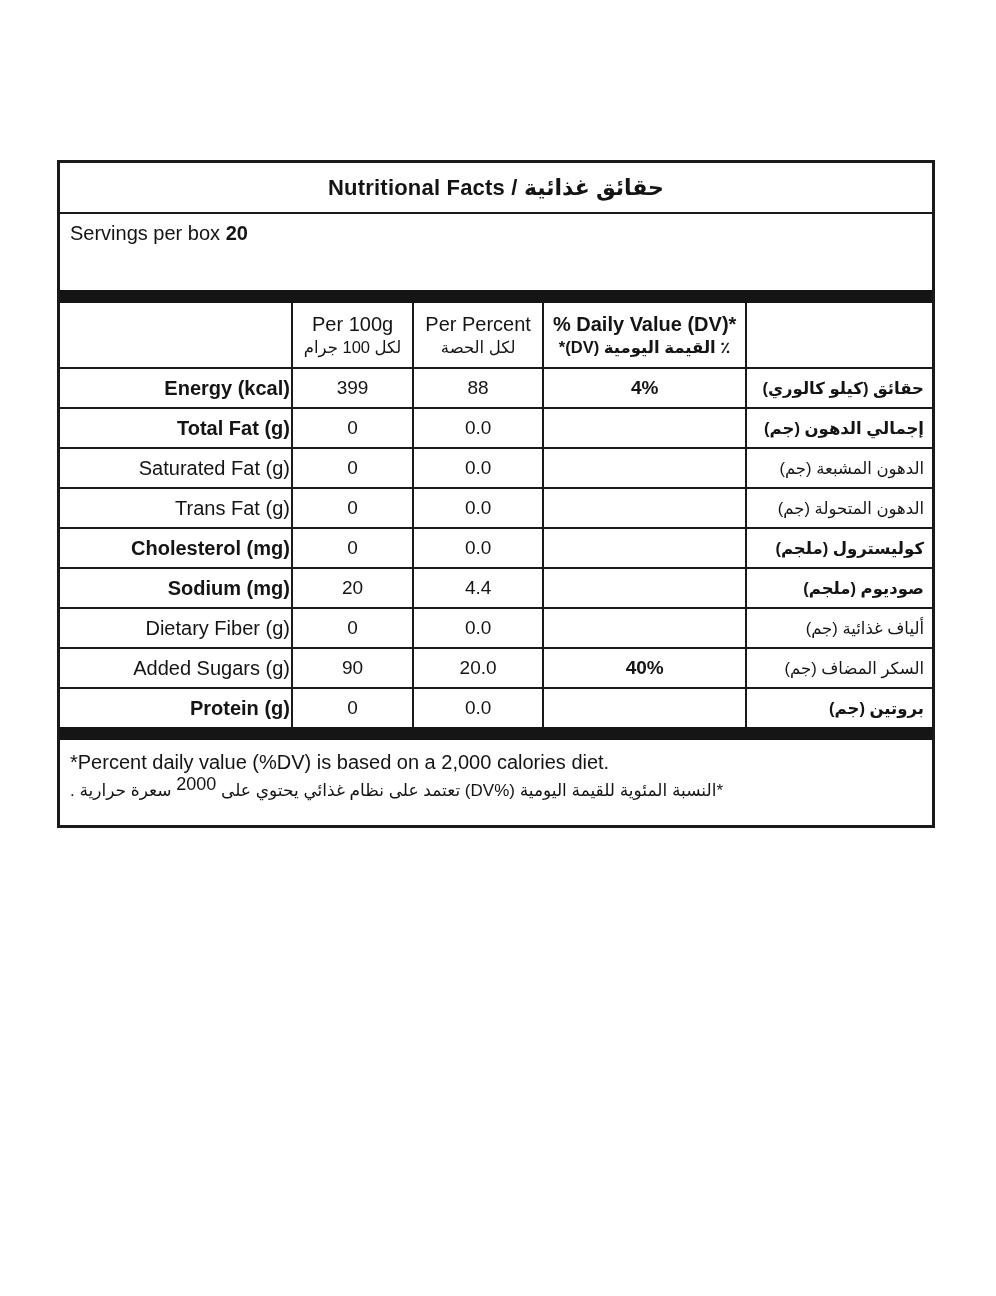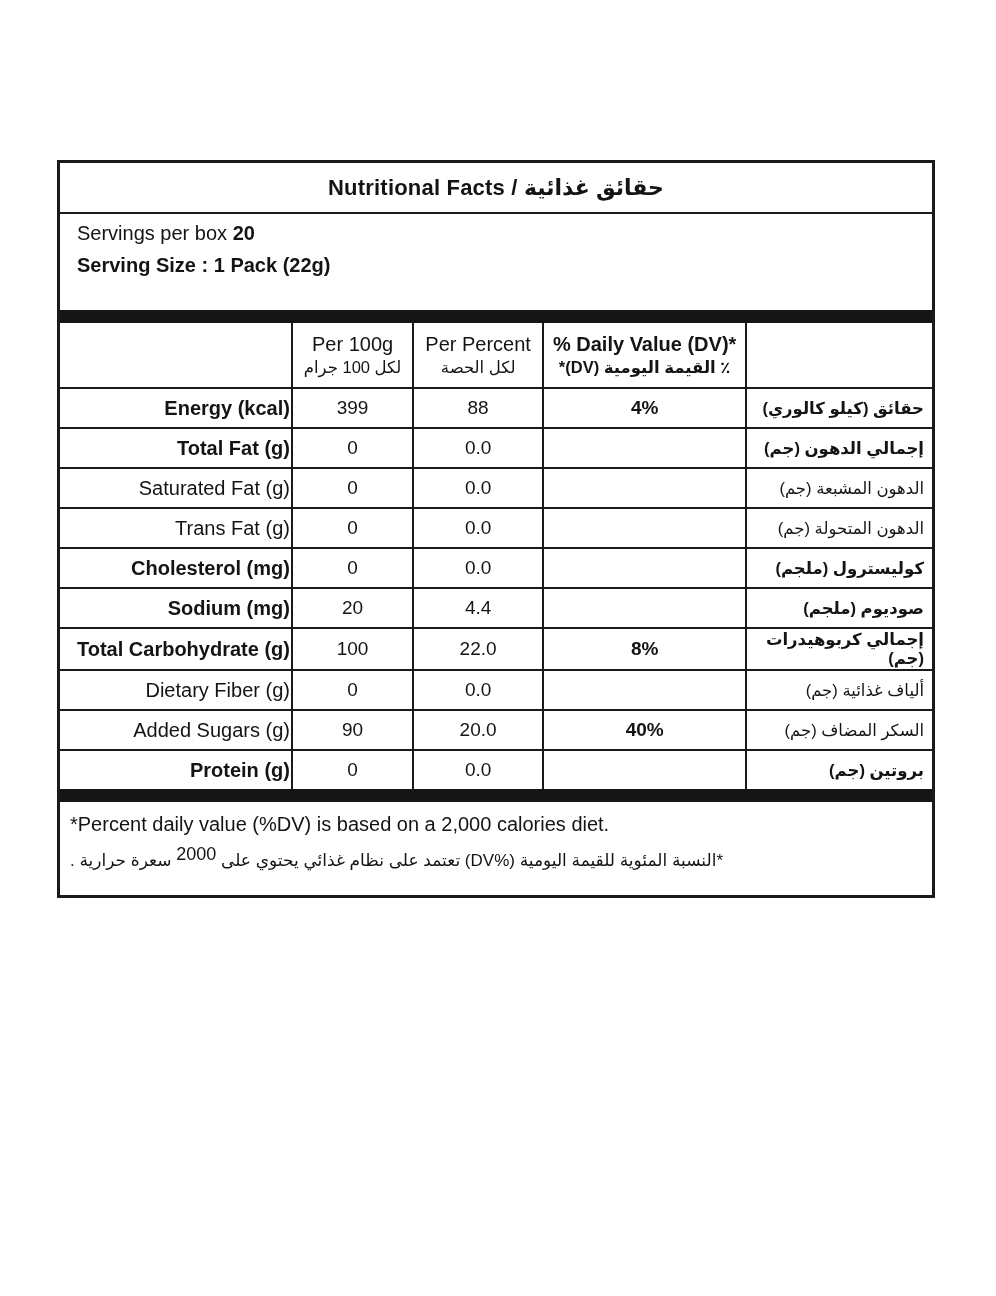--- a/index.html
+++ b/index.html
@@ -15,21 +15,21 @@
     position:absolute;left:57px;top:160px;width:872px;
     border:3px solid var(--border);background:var(--bg);
   }
   
   .title-row{
     height:49px;display:flex;align-items:center;justify-content:center;
     border-bottom:2px solid var(--border);
   }
   .title-row .title{font-size:22px;font-weight:bold;letter-spacing:.2px;}
   
-  .serving-row{position:relative;height:96px;margin-left:7px;}
+  .serving-row{position:relative;height:76px;}
   .serving-en{position:absolute;left:10px;top:8px;text-align:left;}
   .serving-en .line1{font-size:20px;margin-bottom:9px;}
   .serving-en .line1 b{font-weight:bold;}
   .serving-en .line2{font-size:20px;font-weight:bold;}
   .serving-ar{position:absolute;right:10px;top:6px;text-align:right;direction:rtl;}
   .serving-ar .line1{font-size:19px;font-weight:bold;margin-bottom:7px;}
   .serving-ar .line2{font-size:19px;font-weight:bold;}
   
   .thick-bar{height:13px;background:var(--bar);}
   
@@ -51,38 +51,37 @@
   td.name{text-align:right;padding-left:9px;font-size:20px;}
   tr.main td.name{font-weight:bold;}
   tr.sub td.name{padding-left:46px;font-weight:normal;}
   td.num{text-align:center;font-size:19px;}
   td.dv{text-align:center;font-size:19px;font-weight:bold;}
   td.ar{direction:rtl;text-align:right;padding-right:8px;font-size:16.5px;}
   tr.main td.ar{font-weight:bold;}
   tr.sub td.ar{font-weight:normal;}
   
   .footnote{padding:11px 10px 24px 10px;}
-  .fn-en{font-size:20px;text-align:left;margin-bottom:14px;}
+  .fn-en{font-size:20px;text-align:left;margin-bottom:6px;}
   .fn-ar{direction:rtl;text-align:left;font-size:17px;padding-right:0px;}
   .fn-ar .ltr{direction:ltr;unicode-bidi:isolate;}
   .fn-ar .raised{direction:ltr;unicode-bidi:isolate;position:relative;top:-6px;font-size:18px;}
 </style>
 </head>
 <body>
 
 <div class="label-box">
 
   <div class="title-row">
     <span class="title">Nutritional Facts / حقائق غذائية</span>
   </div>
 
   <div class="serving-row">
     <div class="serving-en">
       <div class="line1"><span>Servings per box </span><b>20</b></div>
-      <div class="line2">Serving Size : 1 Pack (22g)</div>
     </div>
   </div>
 
   <div class="thick-bar"></div>
 
   <table class="nutrition">
     <colgroup>
       <col style="width:26.6%">
         <col style="width:13.9%">
         <col style="width:14.9%">
@@ -142,27 +141,20 @@
       <td class="dv"></td>
       <td class="ar">كوليسترول (ملجم)</td>
     </tr>
     <tr class="datarow main">
       <td class="name">Sodium (mg)</td>
       <td class="num">20</td>
       <td class="num">4.4</td>
       <td class="dv"></td>
       <td class="ar">صوديوم (ملجم)</td>
     </tr>
-    <tr class="datarow main">
-      <td class="name">Total Carbohydrate (g)</td>
-      <td class="num">100</td>
-      <td class="num">22.0</td>
-      <td class="dv">8%</td>
-      <td class="ar">إجمالي كربوهيدرات (جم)</td>
-    </tr>
     <tr class="datarow sub">
       <td class="name">Dietary Fiber (g)</td>
       <td class="num">0</td>
       <td class="num">0.0</td>
       <td class="dv"></td>
       <td class="ar">ألياف غذائية (جم)</td>
     </tr>
     <tr class="datarow sub">
       <td class="name">Added Sugars (g)</td>
       <td class="num">90</td>

